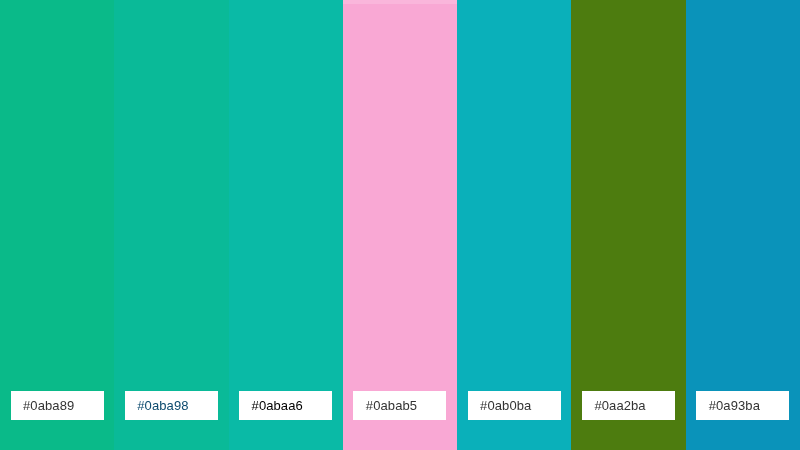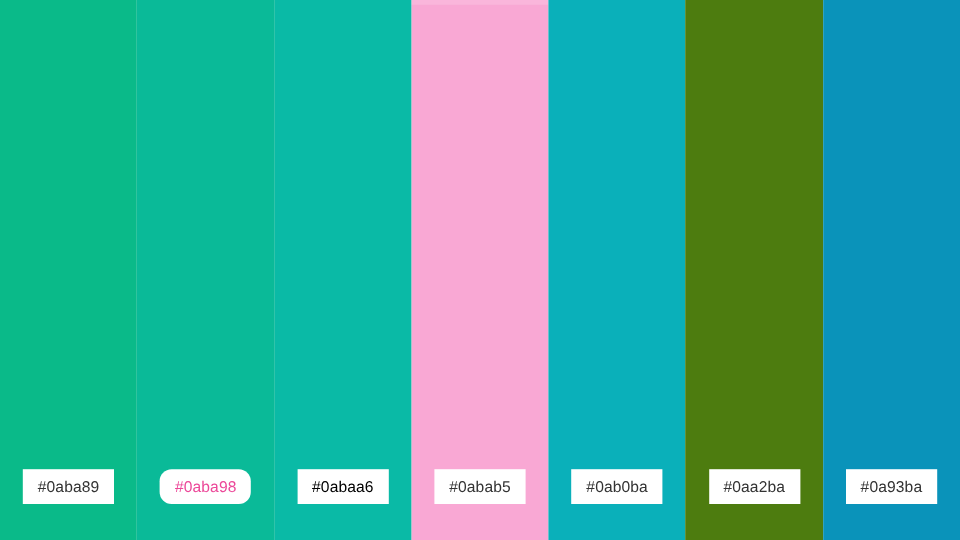--- a/index.html
+++ b/index.html
@@ -37,36 +37,36 @@
     pointer-events: none;
   }
   .chip {
     position: relative;
     margin-bottom: 30px;
     background: #ffffff;
     color: #333333;
     font-size: 13px;
     line-height: 1;
     letter-spacing: 0.1px;
-    padding: 8px 11px 8px 11px;
+    padding: 8px 28px 8px 11px;
     min-width: 54px;
     text-align: center;
     white-space: nowrap;
     font-family: "Liberation Sans", sans-serif;
   }
 </style>
 </head>
 <body>
 
 <div class="palette" id="palette-root">
     <div class="swatch is-plain" style="background-color: rgb(10, 186, 137);">
       <div class="chip" style="background: rgb(255, 255, 255); color: rgb(51, 51, 51);">#0aba89</div>
     </div>
     <div class="swatch is-plain" style="background-color: rgb(10, 186, 152);">
-      <div class="chip" style="background: rgb(255, 255, 255); color: #ec4899; border-radius: 10px;">#0aba98</div>
+      <div class="chip" style="background: rgb(255, 255, 255); color: #0c4a6e;">#0aba98</div>
     </div>
     <div class="swatch is-plain" style="background-color: rgb(10, 186, 166);">
       <div class="chip" style="background: rgb(255, 255, 255); color: #000000;">#0abaa6</div>
     </div>
     <div class="swatch" style="background-color: #f9a8d4;">
       <div class="swatch-top-highlight"></div>
       <div class="chip" style="background: rgb(255, 255, 255); color: rgb(51, 51, 51);">#0abab5</div>
     </div>
     <div class="swatch is-plain" style="background-color: rgb(10, 176, 186); justify-content: center;">
       <div class="chip" style="background: rgb(255, 255, 255); color: rgb(51, 51, 51);">#0ab0ba</div>

